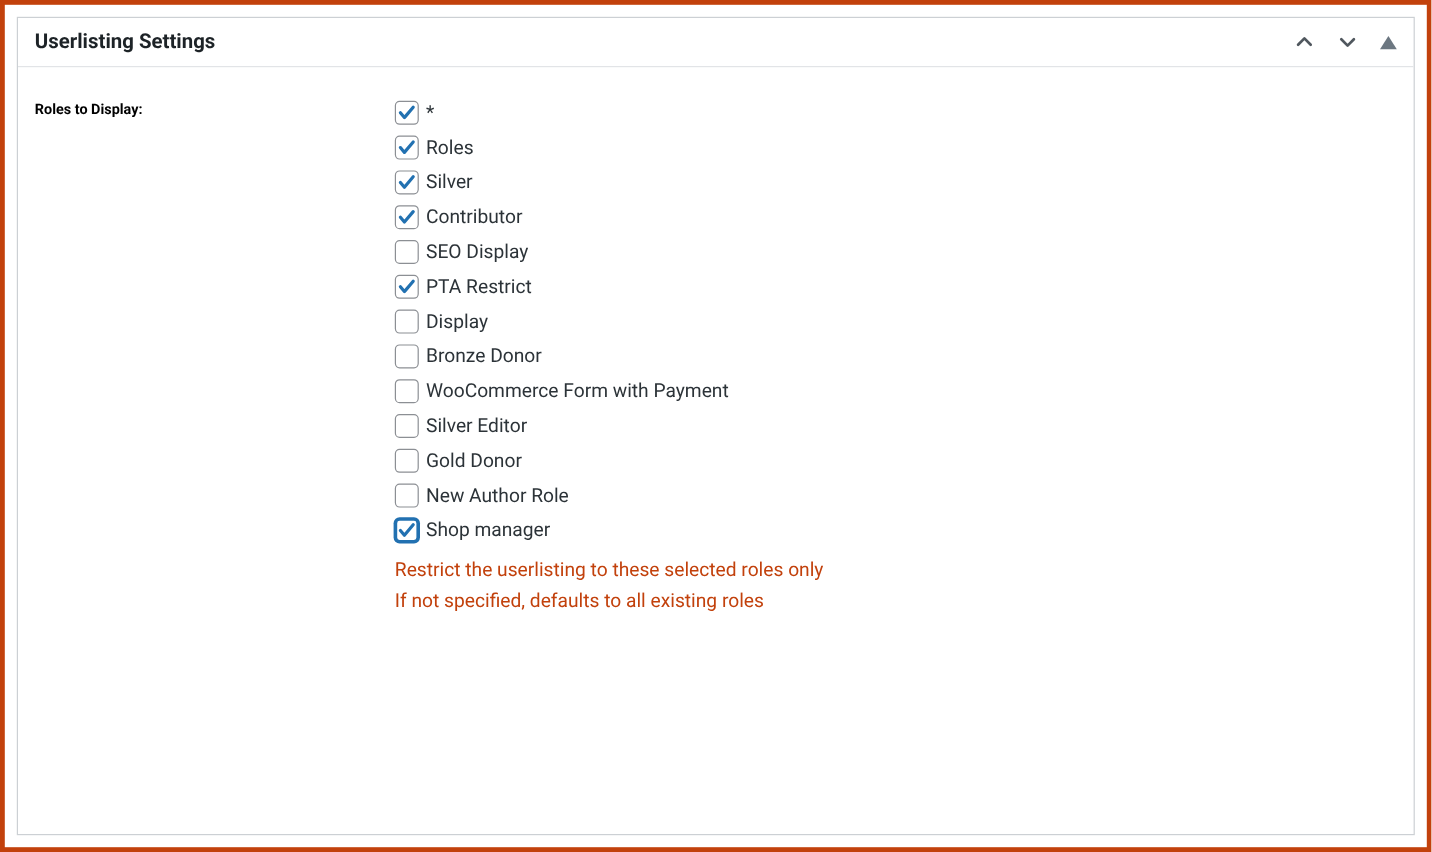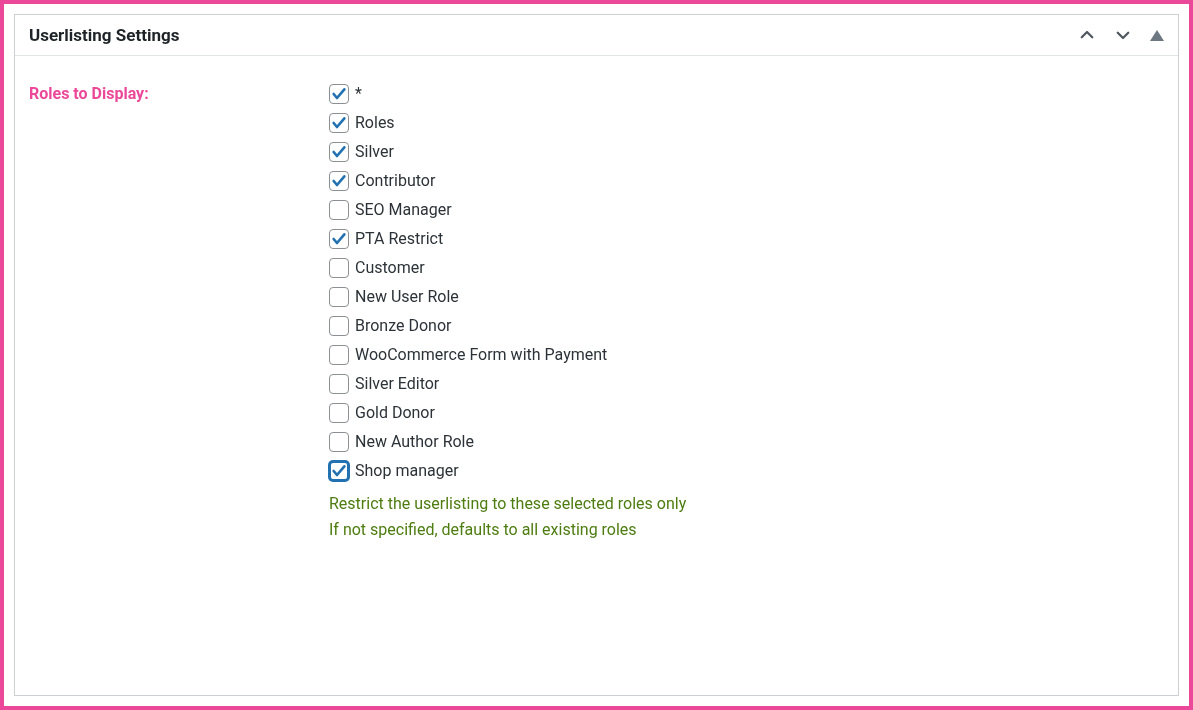--- a/index.html
+++ b/index.html
@@ -8,21 +8,21 @@
       padding: 0;
     }
     body {
       font-family: -apple-system, BlinkMacSystemFont, "Segoe UI", Roboto, Helvetica, Arial, sans-serif;
       background: #fff;
       width: 1193px;
       height: 710px;
       overflow: hidden;
     }
     .outer-frame {
-      border: 4px solid #ec4899;
+      border: 4px solid #c2410c;
       width: 1193px;
       height: 710px;
       padding: 10px;
       background: #fff;
     }
     .panel {
       border: 1px solid #ccd0d4;
       background: #fff;
       height: 100%;
       overflow: hidden;
@@ -60,23 +60,23 @@
       border-right: 7px solid transparent;
       border-bottom: 11px solid #6c7781;
       cursor: pointer;
     }
     .panel-body {
       padding: 26px 14px 14px 14px;
       display: flex;
     }
     .field-label {
       width: 300px;
-      font-size: 16px;
+      font-size: 12px;
       font-weight: 700;
-      color: #ec4899;
+      color: #000000;
       padding-top: 2px;
     }
     .field-content {
       flex: 1;
       font-size: 16px;
       color: #2c3338;
     }
     .role-row {
       display: flex;
       align-items: center;
@@ -107,21 +107,21 @@
     .checkbox.focused {
       border: 2px solid #2271b1;
       box-shadow: 0 0 0 1px #2271b1;
     }
     .role-label {
       font-size: 16px;
       color: #2c3338;
     }
     .help-text {
       margin-top: 8px;
-      color: #4d7c0f;
+      color: #c2410c;
       font-size: 16px;
       line-height: 1.6;
     }
   </style>
 </head>
 <body>
 
 <div class="outer-frame">
   <div class="panel">
     <div class="panel-header">
@@ -171,37 +171,33 @@
             <div class="role-row">
               <span class="checkbox checked">
                 <svg viewBox="0 0 24 24" fill="none" stroke="#2271b1" stroke-width="4" stroke-linecap="round" stroke-linejoin="round">
                   <polyline points="4 12 9 18 20 5"></polyline>
                 </svg>
               </span>
               <span class="role-label">Contributor</span>
             </div>
             <div class="role-row">
               <span class="checkbox"></span>
-              <span class="role-label">SEO Manager</span>
+              <span class="role-label">SEO Display</span>
             </div>
             <div class="role-row">
               <span class="checkbox checked">
                 <svg viewBox="0 0 24 24" fill="none" stroke="#2271b1" stroke-width="4" stroke-linecap="round" stroke-linejoin="round">
                   <polyline points="4 12 9 18 20 5"></polyline>
                 </svg>
               </span>
               <span class="role-label">PTA Restrict</span>
             </div>
             <div class="role-row">
               <span class="checkbox"></span>
-              <span class="role-label">Customer</span>
-            </div>
-            <div class="role-row">
-              <span class="checkbox"></span>
-              <span class="role-label">New User Role</span>
+              <span class="role-label">Display</span>
             </div>
             <div class="role-row">
               <span class="checkbox"></span>
               <span class="role-label">Bronze Donor</span>
             </div>
             <div class="role-row">
               <span class="checkbox"></span>
               <span class="role-label">WooCommerce Form with Payment</span>
             </div>
             <div class="role-row">

